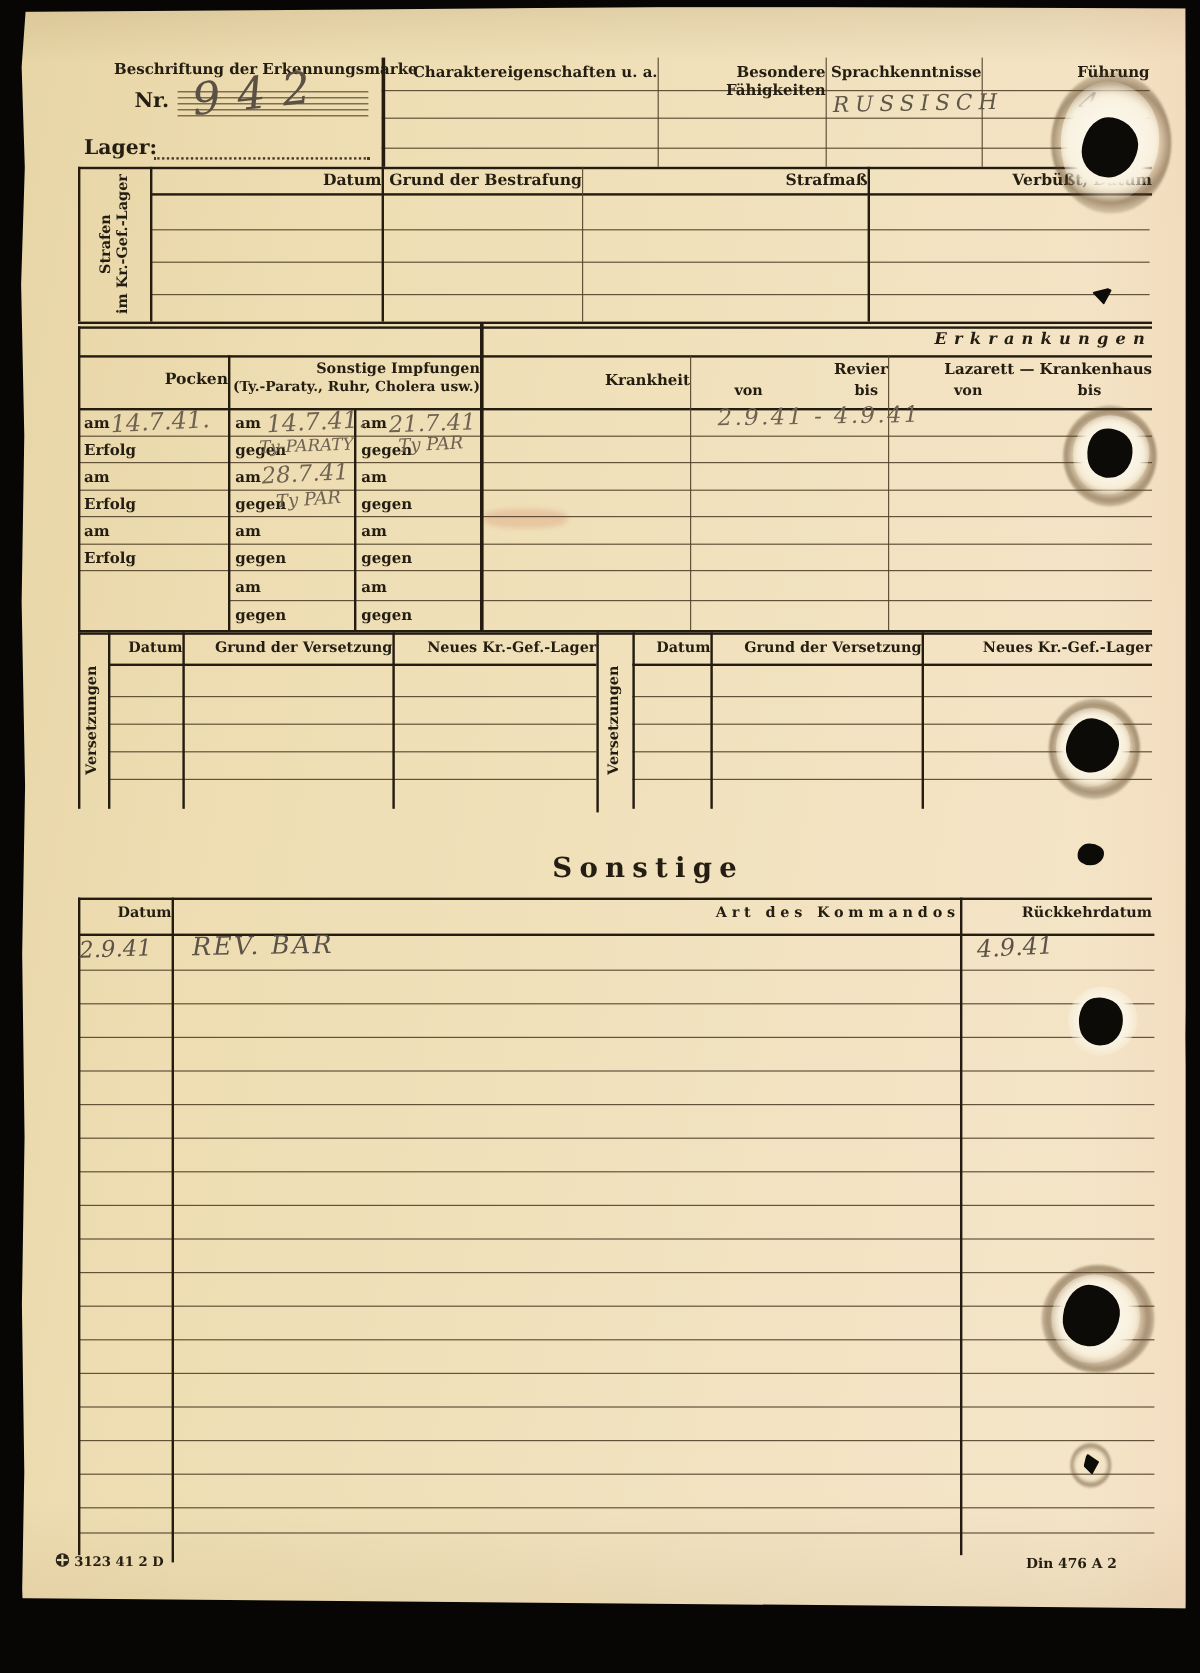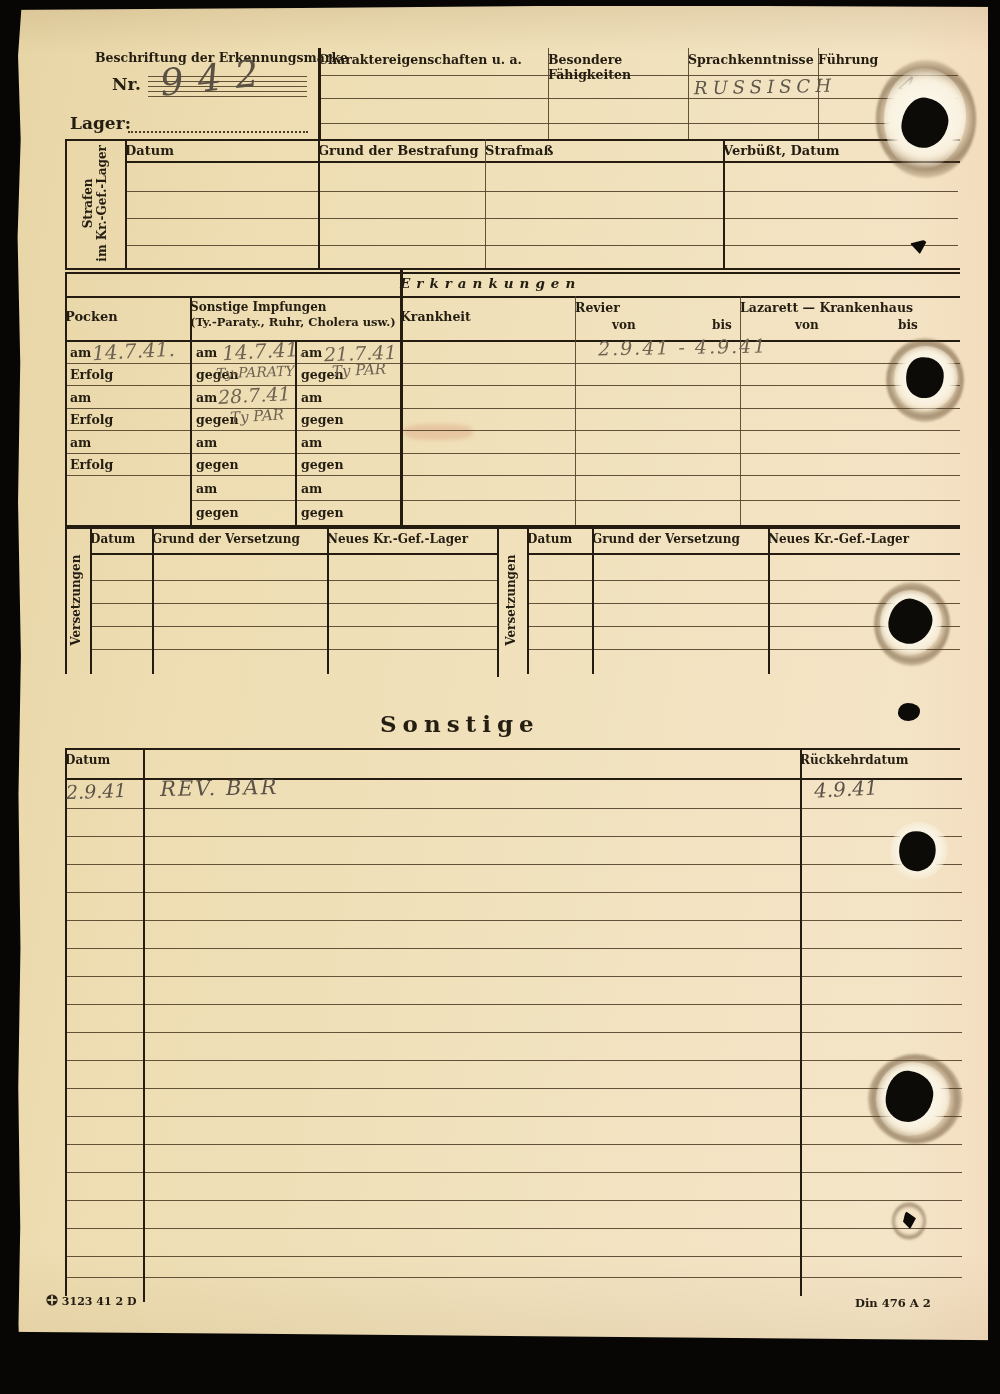--- a/index.html
+++ b/index.html
@@ -10,21 +10,21 @@
   #card{position:absolute;left:16px;top:6px;width:972px;height:1340px;
         background:linear-gradient(100deg,#e7d5a6 0%,#eeddb2 22%,#f0e1bb 48%,#f3e3c3 72%,#f5e6ca 100%);}
   .tex{position:absolute;pointer-events:none;}
   
   .rh{position:absolute;height:1px;background:#53432a;opacity:.9;}
   .rh2{position:absolute;height:2px;background:#241c10;}
   .rv{position:absolute;width:1px;background:#53432a;opacity:.9;}
   .rv2{position:absolute;width:2px;background:#241c10;}
   
   .pt{position:absolute;font-weight:bold;color:#241d11;white-space:nowrap;}
-  .ctr{text-align:left;white-space:normal;}
+  .ctr{text-align:right;white-space:normal;}
   .sidebox{position:absolute;display:flex;align-items:center;justify-content:center;}
   .rot{transform:rotate(-90deg);white-space:nowrap;text-align:center;line-height:1.2;}
   
   .hw{position:absolute;font-family:"DejaVu Serif","Liberation Serif",serif;font-style:italic;
       color:#6e6352;white-space:nowrap;}
   
   .halo{position:absolute;border-radius:48% 52% 57% 43%/50% 46% 54% 50%;
         background:radial-gradient(circle at 50% 48%,#fefbf3 0%,#f9f2e1 52%,rgba(249,242,225,0) 78%);}
   .smudge{position:absolute;border-radius:50%;
         background:radial-gradient(circle,rgba(0,0,0,0) 48%,rgba(90,64,36,.5) 64%,rgba(90,64,36,0) 82%);
@@ -216,20 +216,21 @@
 
   <div class="sidebox" style="left:497px;top:527px;width:30px;height:147px;">
     <div class="rot pt" style="position:static;font-size:12px;">Versetzungen</div>
   </div>
   <div class="pt ctr" style="left:527px;top:532px;width:65px;font-size:12px;">Datum</div>
   <div class="pt ctr" style="left:592px;top:532px;width:176px;font-size:12px;">Grund der Versetzung</div>
   <div class="pt ctr" style="left:768px;top:532px;width:192px;font-size:12px;">Neues Kr.-Gef.-Lager</div>
 
   <div class="pt ctr" style="left:380px;top:710px;width:240px;font-size:23px;letter-spacing:6px;">Sonstige</div>
   <div class="pt ctr" style="left:65px;top:753px;width:78px;font-size:12px;">Datum</div>
+  <div class="pt ctr" style="left:143px;top:753px;width:657px;font-size:12px;letter-spacing:4px;">Art des Kommandos</div>
   <div class="pt ctr" style="left:800px;top:753px;width:160px;font-size:12px;">Rückkehrdatum</div>
 
   <div class="hw" style="left:66px;top:780px;font-size:19px;color:#5b5248;transform:rotate(-2deg);">2.9.41</div>
   <div class="hw" style="left:160px;top:776px;font-size:21px;letter-spacing:2px;color:#5b5248;transform:rotate(-1deg);">REV. BAR</div>
   <div class="hw" style="left:814px;top:777px;font-size:20px;color:#5b5248;transform:rotate(-3deg);">4.9.41</div>
 
   <div class="pt" style="left:46px;top:1294px;font-size:11px;">
     <svg class="mark-icon" width="12" height="12" viewBox="0 0 12 12">
       <circle cx="6" cy="6" r="5.6" fill="#2a2216"></circle>
       <rect x="5.1" y="1.5" width="1.8" height="9" fill="#e9dcб0" style="fill:#e9dcb0"></rect>

